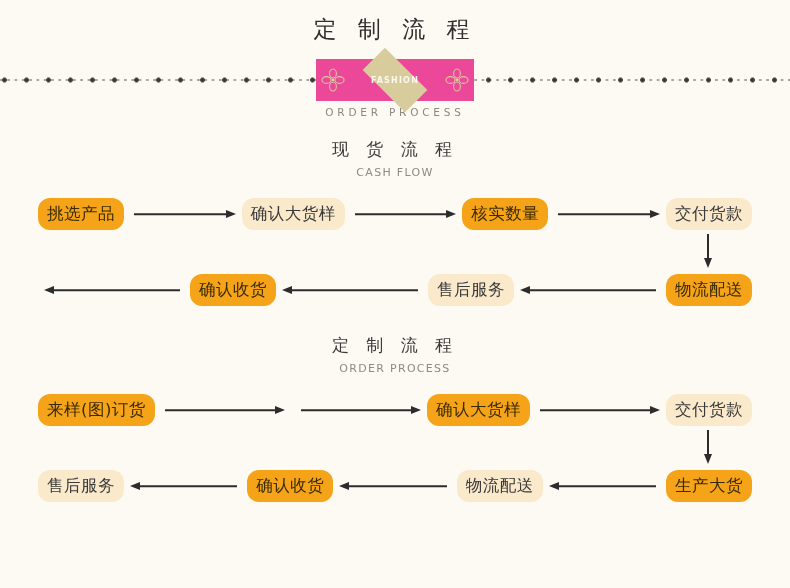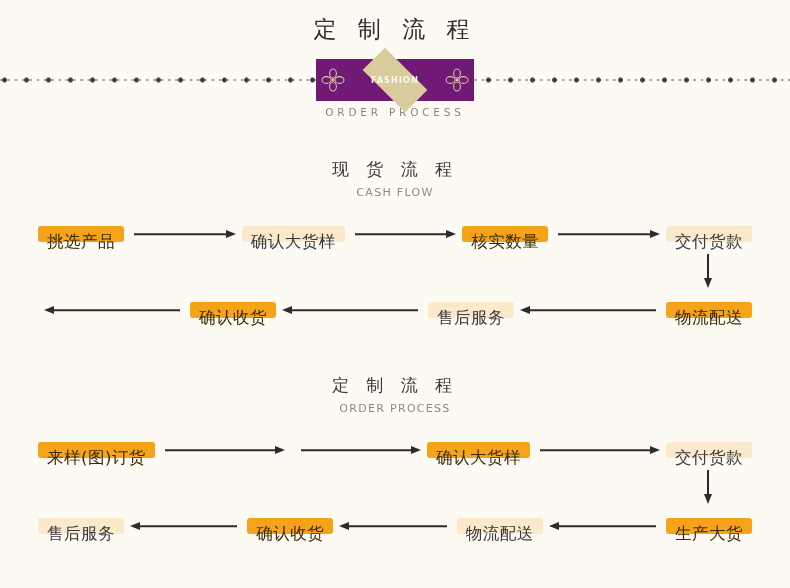--- a/index.html
+++ b/index.html
@@ -47,21 +47,21 @@
     background-position: 0 0, 0 50%;
   }
 
   .emblem {
     position: relative;
     z-index: 3;
     display: flex;
     align-items: center;
     justify-content: center;
     gap: 6px;
-    background: #701a75;
+    background: #ec4899;
     padding: 0 4px;
   }
 
   .flower { width: 26px; height: 26px; display:block; }
 
   .diamond-wrap {
     position: relative;
     width: 86px;
     height: 42px;
     display: flex;
@@ -92,44 +92,43 @@
     color: #8a8880;
     margin-top: 5px;
   }
 
   
   .section-head { text-align: center; }
   .section-head .cn {
     font-size: 17px;
     letter-spacing: 6px;
     color: #3a3a3a;
-    margin-top: 20px;
   }
   .section-head .en {
     font-size: 11px;
     letter-spacing: 1.3px;
     color: #8d8b84;
     margin-top: 5px;
   }
 
   
   .flow-section { padding: 0 38px; }
 
   .flow-row {
     display: flex;
     align-items: center;
     justify-content: space-between;
     height: 36px;
   }
 
   .node {
-    height: 16px;
+    height: 32px;
     line-height: 32px;
     padding: 0 9px;
-    border-radius: 3px;
+    border-radius: 12px;
     font-size: 16.5px;
     color: #333;
     white-space: nowrap;
     text-align: center;
     letter-spacing: 0.5px;
   }
   .node.orange { background: #F5A318; color: #3b2a00; }
   .node.cream  { background: #FAE9CB; color: #3a3a3a; }
 
   .arrow {

